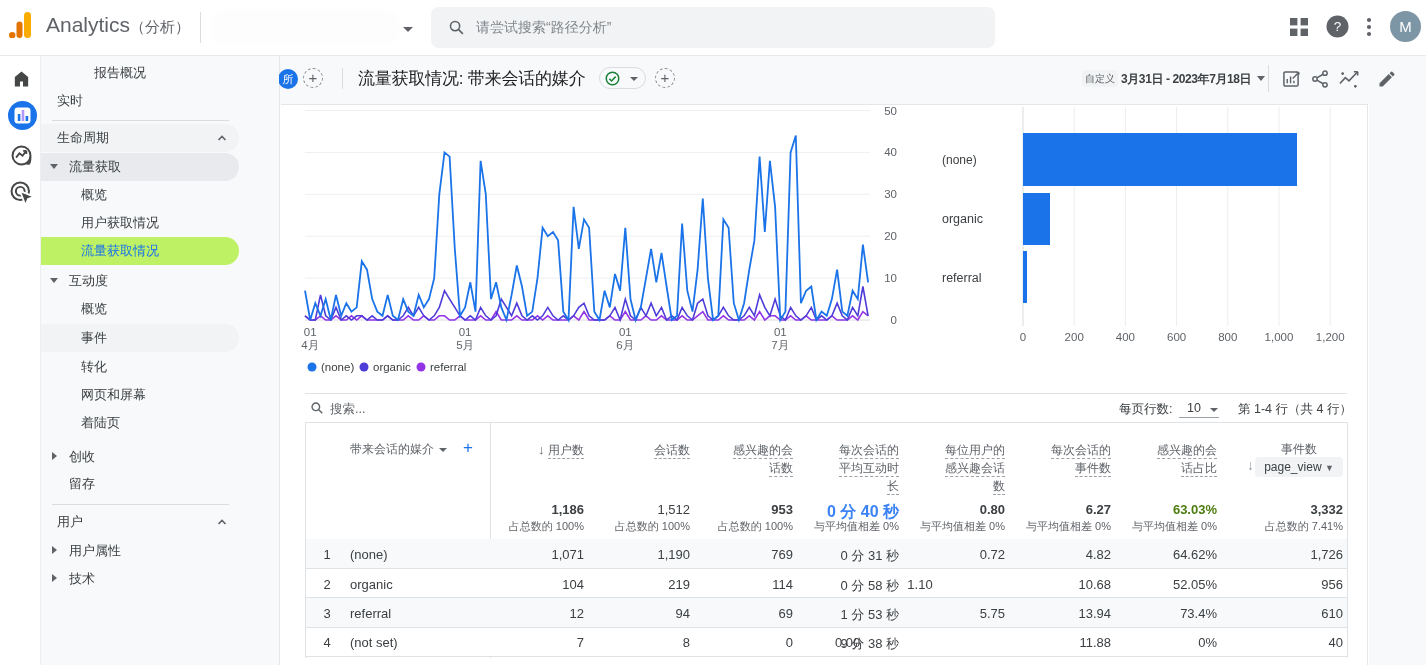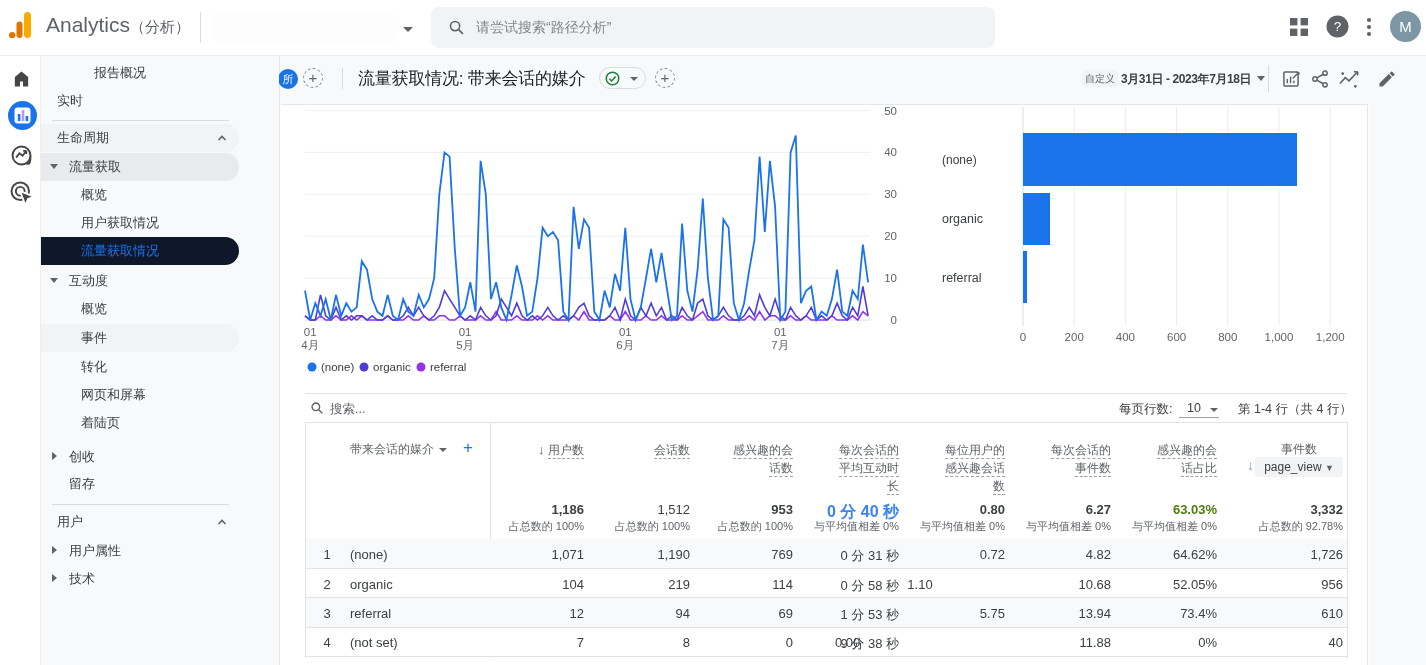--- a/index.html
+++ b/index.html
@@ -113,21 +113,21 @@
 <div class="nav pill" style="top:97px;background:#e8eaed;"> 
       <span class="tri"></span>
       <span style="position:absolute;left:28px;">流量获取</span>
     </div>
 <div class="nav pill" style="top:125px;"> 
       <span style="position:absolute;left:40px;">概览</span>
     </div>
 <div class="nav pill" style="top:153px;"> 
       <span style="position:absolute;left:40px;">用户获取情况</span>
     </div>
-<div class="nav pill" style="top:181px;background:#0f172a;"> 
+<div class="nav pill" style="top:181px;background:#bef264;"> 
       <span style="position:absolute;left:40px;color:#1a73e8;">流量获取情况</span>
     </div>
 <div class="nav pill" style="top:211px;"> 
       <span class="tri"></span>
       <span style="position:absolute;left:28px;">互动度</span>
     </div>
 <div class="nav pill" style="top:239px;"> 
       <span style="position:absolute;left:40px;">概览</span>
     </div>
 <div class="nav pill" style="top:268px;background:#f1f3f4;"> 
@@ -314,21 +314,21 @@
 <div class="abs" style="left:342px;top:414px;width:170px;text-align:right;font-size:11px;color:#5f6368">占总数的 100%</div>
 <div class="abs" style="left:448px;top:397px;width:170px;text-align:right;font-size:16px;font-weight:bold;color:#3b82f6">0 分 40 秒</div>
 <div class="abs" style="left:448px;top:414px;width:170px;text-align:right;font-size:11px;color:#5f6368">与平均值相差 0%</div>
 <div class="abs" style="left:554px;top:397px;width:170px;text-align:right;font-size:13px;font-weight:bold;color:#3c4043">0.80</div>
 <div class="abs" style="left:554px;top:414px;width:170px;text-align:right;font-size:11px;color:#5f6368">与平均值相差 0%</div>
 <div class="abs" style="left:660px;top:397px;width:170px;text-align:right;font-size:13px;font-weight:bold;color:#3c4043">6.27</div>
 <div class="abs" style="left:660px;top:414px;width:170px;text-align:right;font-size:11px;color:#5f6368">与平均值相差 0%</div>
 <div class="abs" style="left:766px;top:397px;width:170px;text-align:right;font-size:13px;font-weight:bold;color:#4d7c0f">63.03%</div>
 <div class="abs" style="left:766px;top:414px;width:170px;text-align:right;font-size:11px;color:#5f6368">与平均值相差 0%</div>
 <div class="abs" style="left:892px;top:397px;width:170px;text-align:right;font-size:13px;font-weight:bold;color:#3c4043">3,332</div>
-<div class="abs" style="left:892px;top:414px;width:170px;text-align:right;font-size:11px;color:#5f6368">占总数的 92.78%</div>
+<div class="abs" style="left:892px;top:414px;width:170px;text-align:right;font-size:11px;color:#5f6368">占总数的 7.41%</div>
 <div class="abs" style="left:24px;top:434px;width:1042px;height:1px;background:#e0e3e6"></div>
 <div class="abs" style="left:25px;top:434.0px;width:1041px;height:29.5px;background:#f8f9fa;border-bottom:1px solid #e0e3e6"></div>
 <div class="abs" style="left:36px;top:442px;width:20px;text-align:center;font-size:13px">1</div>
 <div class="abs" style="left:69px;top:442px;font-size:13px">(none)</div>
 <div class="abs" style="left:133px;top:442px;width:170px;text-align:right;font-size:13px">1,071</div>
 <div class="abs" style="left:239px;top:442px;width:170px;text-align:right;font-size:13px">1,190</div>
 <div class="abs" style="left:342px;top:442px;width:170px;text-align:right;font-size:13px">769</div>
 <div class="abs" style="left:448px;top:442px;width:170px;text-align:right;font-size:13px">0 分 31 秒</div>
 <div class="abs" style="left:554px;top:442px;width:170px;text-align:right;font-size:13px">0.72</div>
 <div class="abs" style="left:660px;top:442px;width:170px;text-align:right;font-size:13px">4.82</div>

